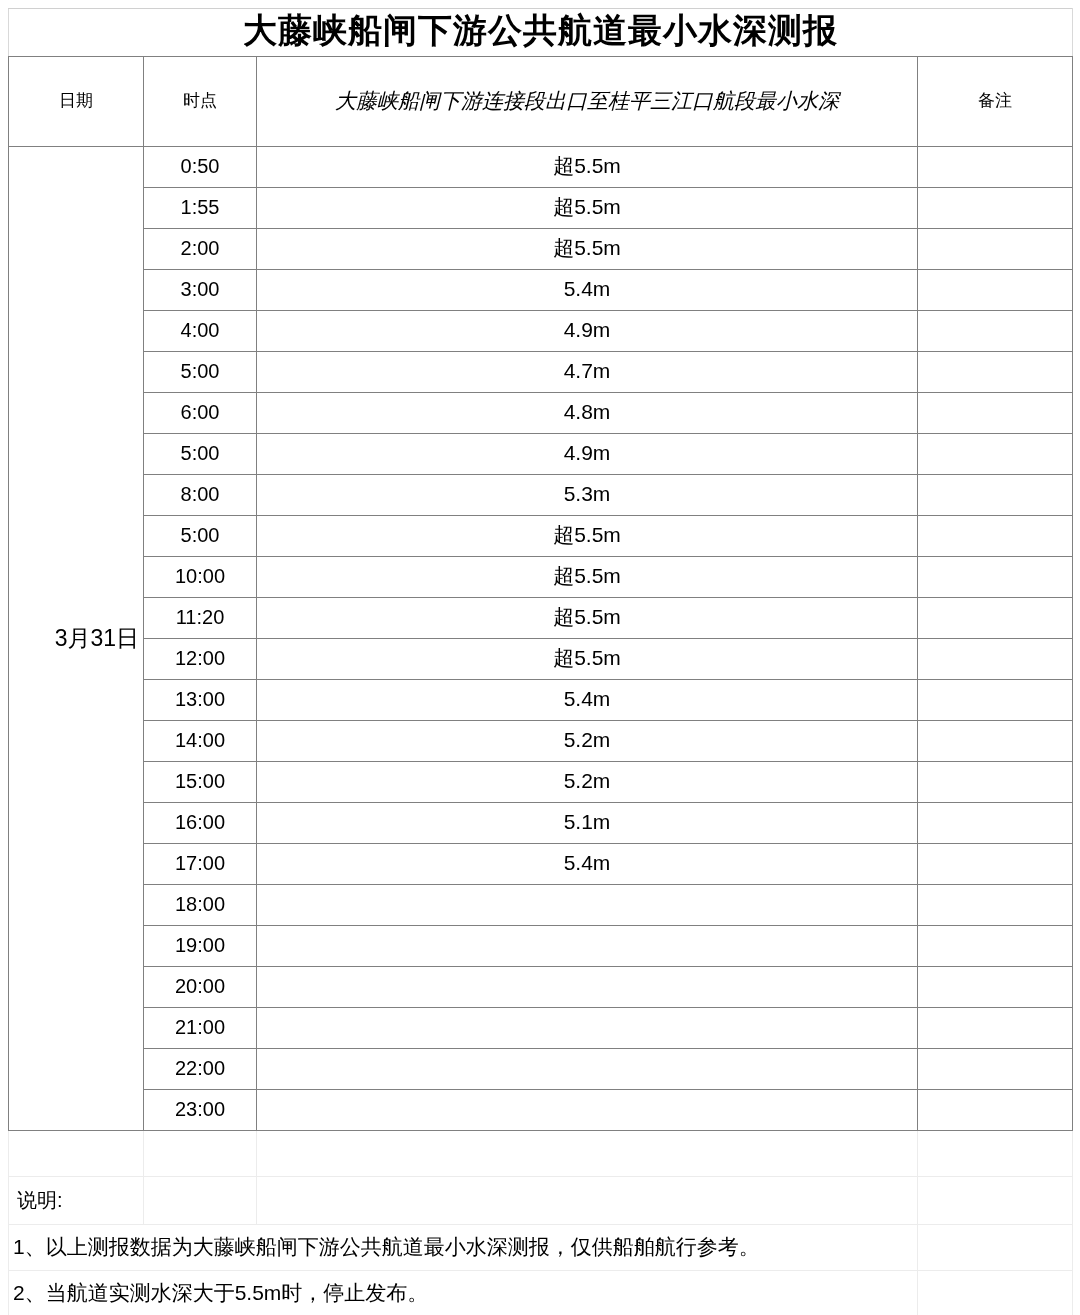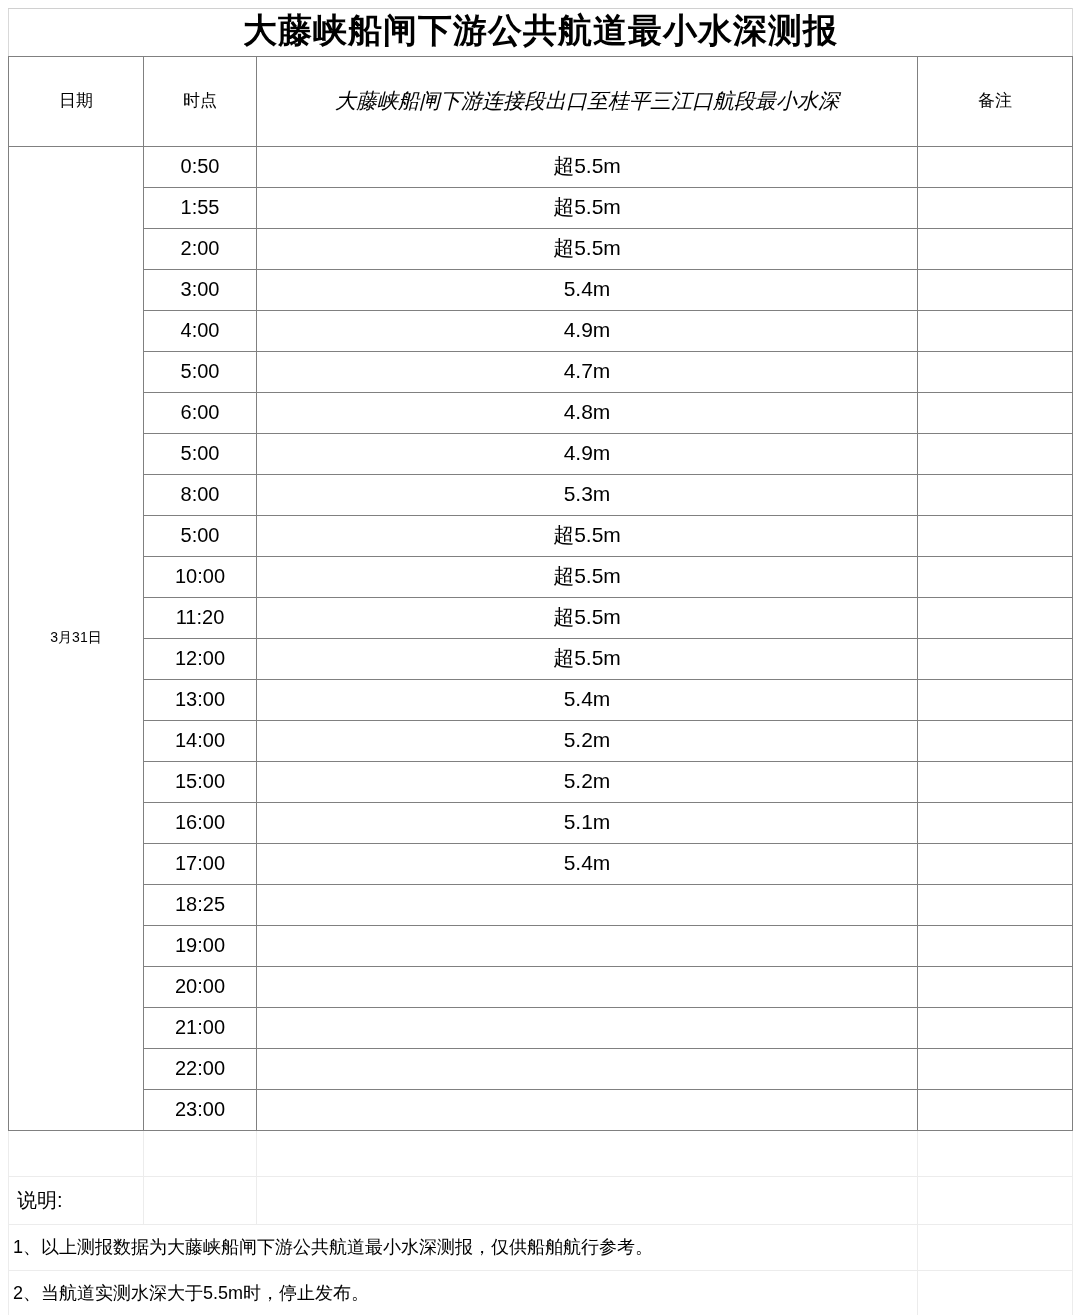--- a/index.html
+++ b/index.html
@@ -50,22 +50,23 @@
     padding-bottom: 4px;
   }
   td.head-cell {
     height: 90px;
     font-size: 17px;
     font-weight: normal;
   }
   td.head-cell.wide { font-size: 21px; font-style: italic; }
   tr.data-row td { height: 41px; }
   td.date-cell {
-    font-size: 14px;
+    font-size: 23px;
     border-right: 1px solid #808080;
+    text-align: right;
   }
   td.time-cell { font-size: 20px; }
   td.depth-cell { font-size: 21px; margin-left: 6px; }
   td.remark-cell { }
 
   
   tr.spacer-row td {
     height: 46px;
     border: 1px solid #ececec;
     border-top: 1px solid #808080;
@@ -75,21 +76,21 @@
     height: 48px;
     border: 1px solid #ececec;
     text-align: left;
     font-size: 20px;
     padding-left: 8px;
   }
   tr.note-row td {
     height: 46px;
     border: 1px solid #ececec;
     text-align: left;
-    font-size: 18px;
+    font-size: 21px;
   }
   tr.note-row td.note-text { border-right: 1px solid #ececec; }
 </style>
 </head>
 <body>
 
 <div id="sheet">
   <table class="grid">
     <colgroup>
       <col class="c-date">
@@ -193,21 +194,21 @@
           <td class="time-cell">16:00</td>
           <td class="depth-cell">5.1m</td>
           <td class="remark-cell"></td>
         </tr>
         <tr class="data-row">
           <td class="time-cell">17:00</td>
           <td class="depth-cell">5.4m</td>
           <td class="remark-cell"></td>
         </tr>
         <tr class="data-row">
-          <td class="time-cell">18:25</td>
+          <td class="time-cell">18:00</td>
           <td class="depth-cell"></td>
           <td class="remark-cell"></td>
         </tr>
         <tr class="data-row">
           <td class="time-cell">19:00</td>
           <td class="depth-cell"></td>
           <td class="remark-cell"></td>
         </tr>
         <tr class="data-row">
           <td class="time-cell">20:00</td>

